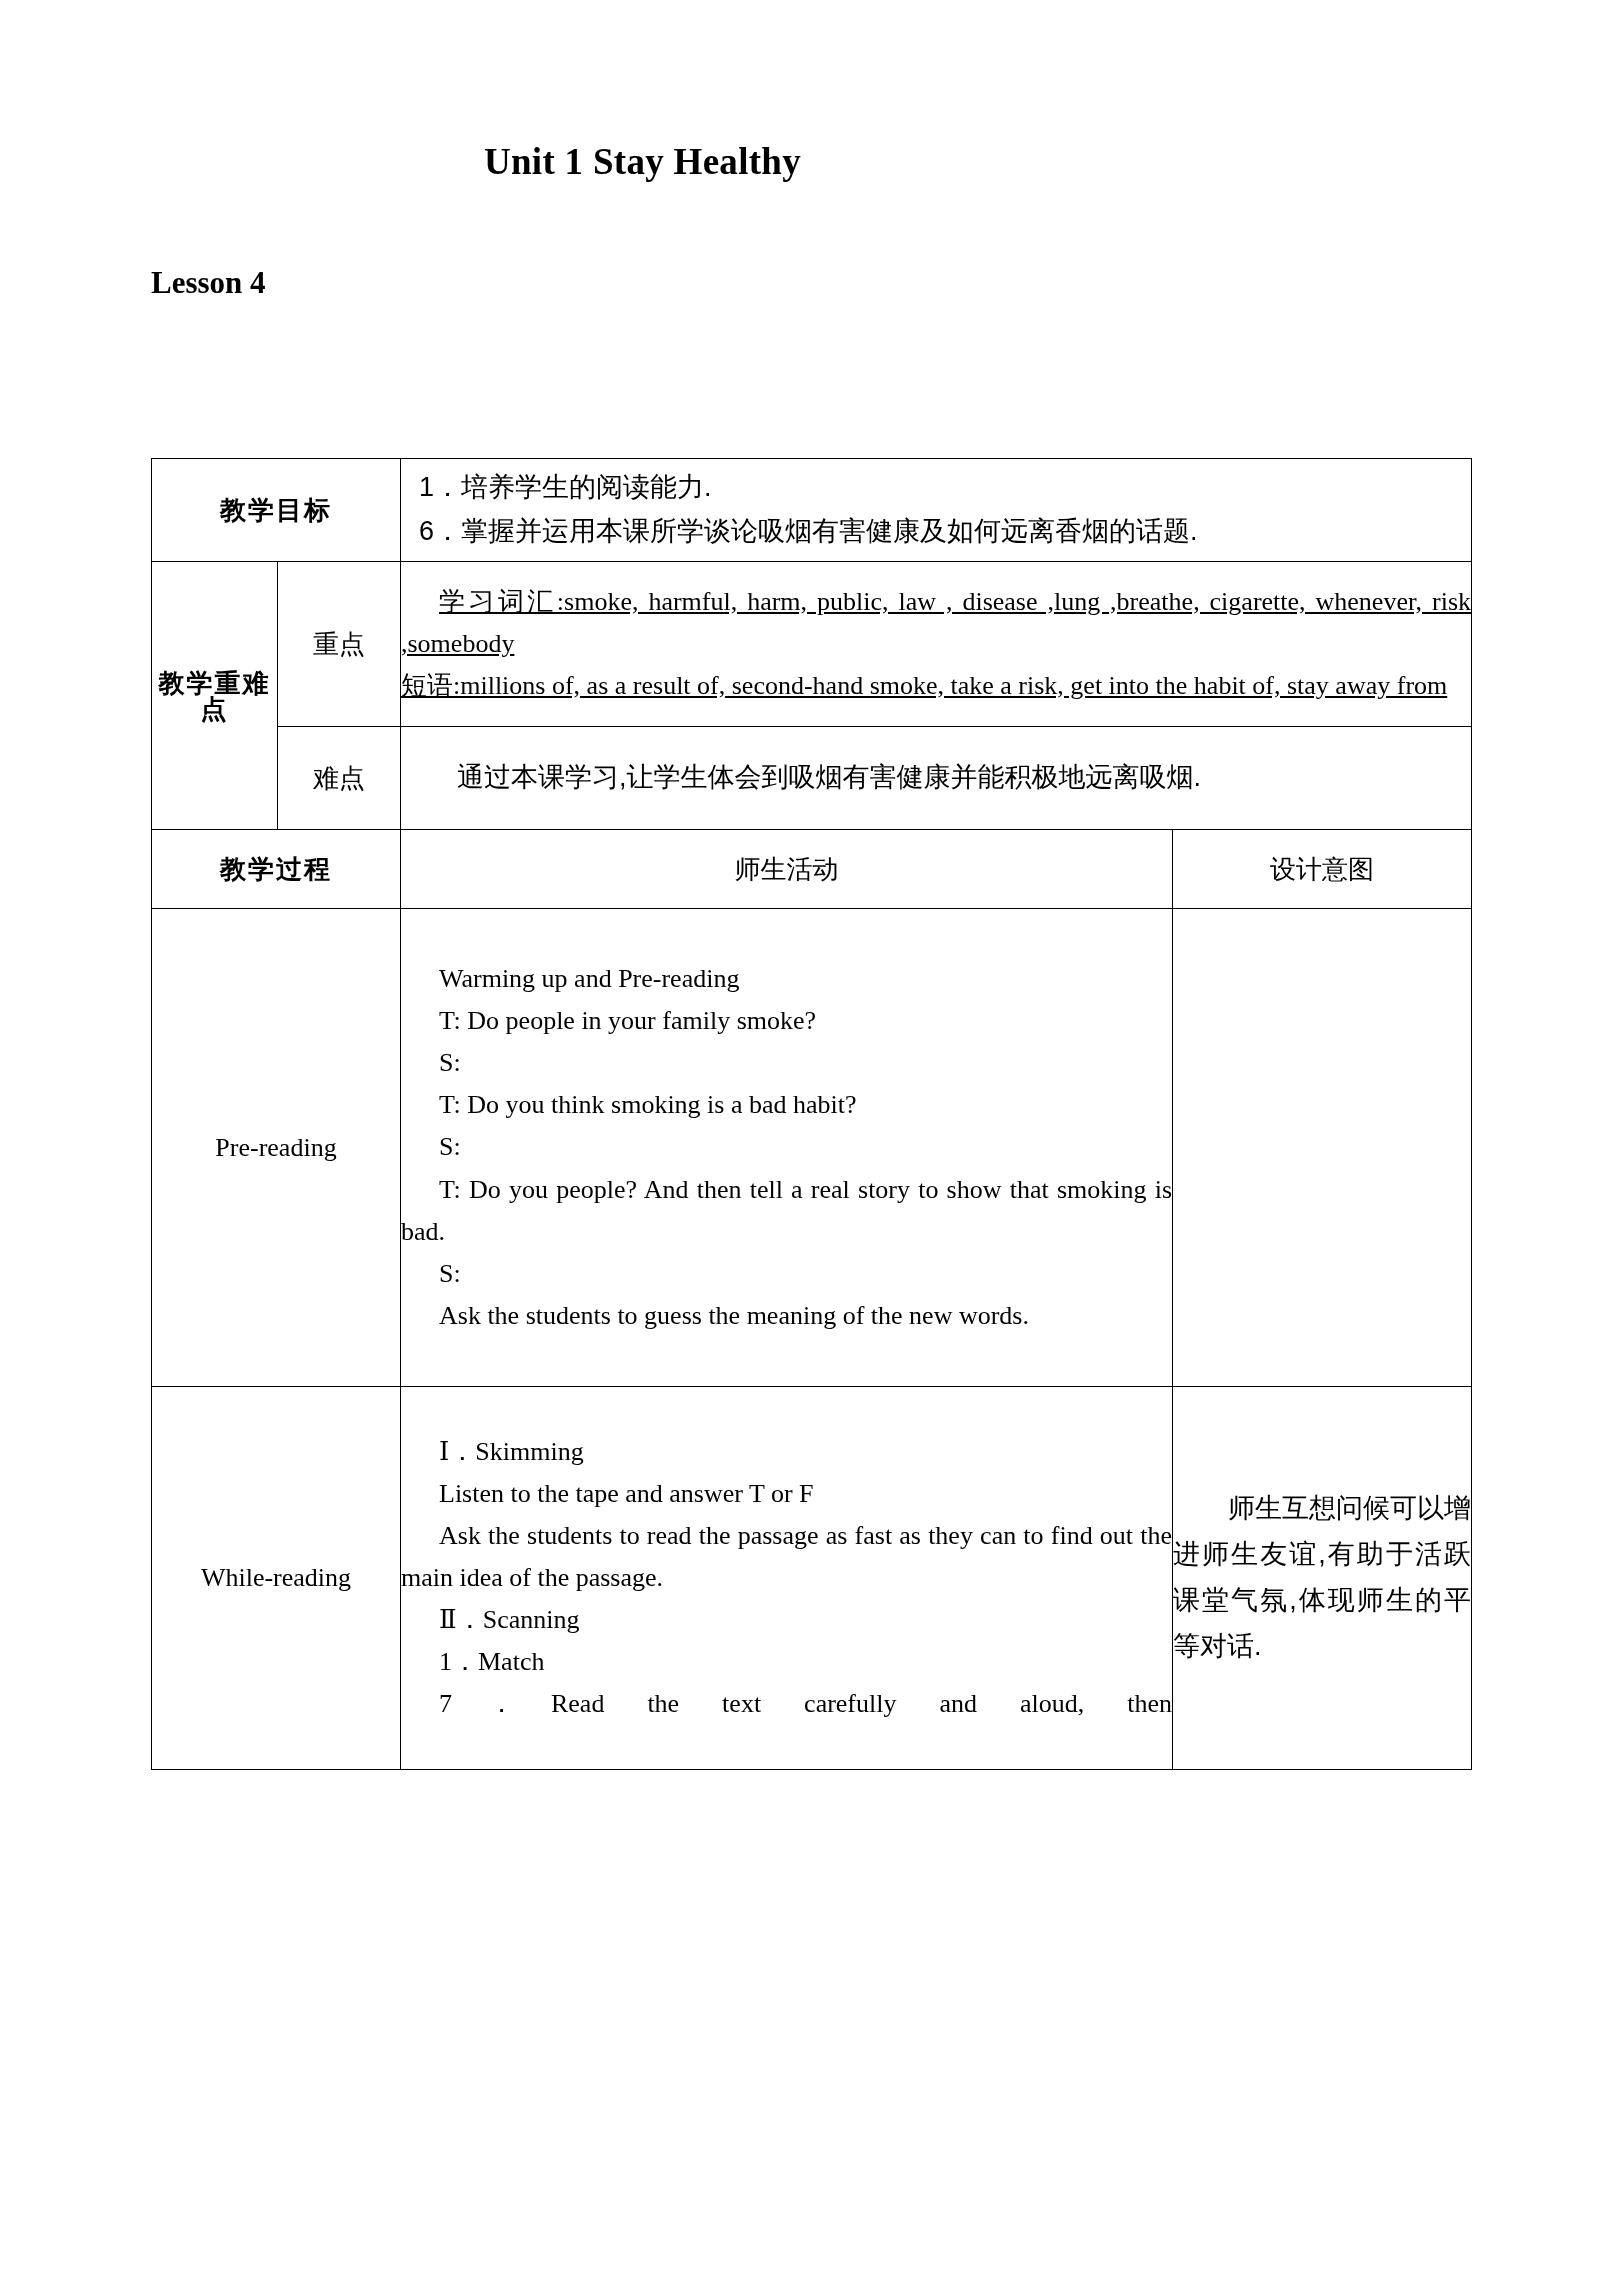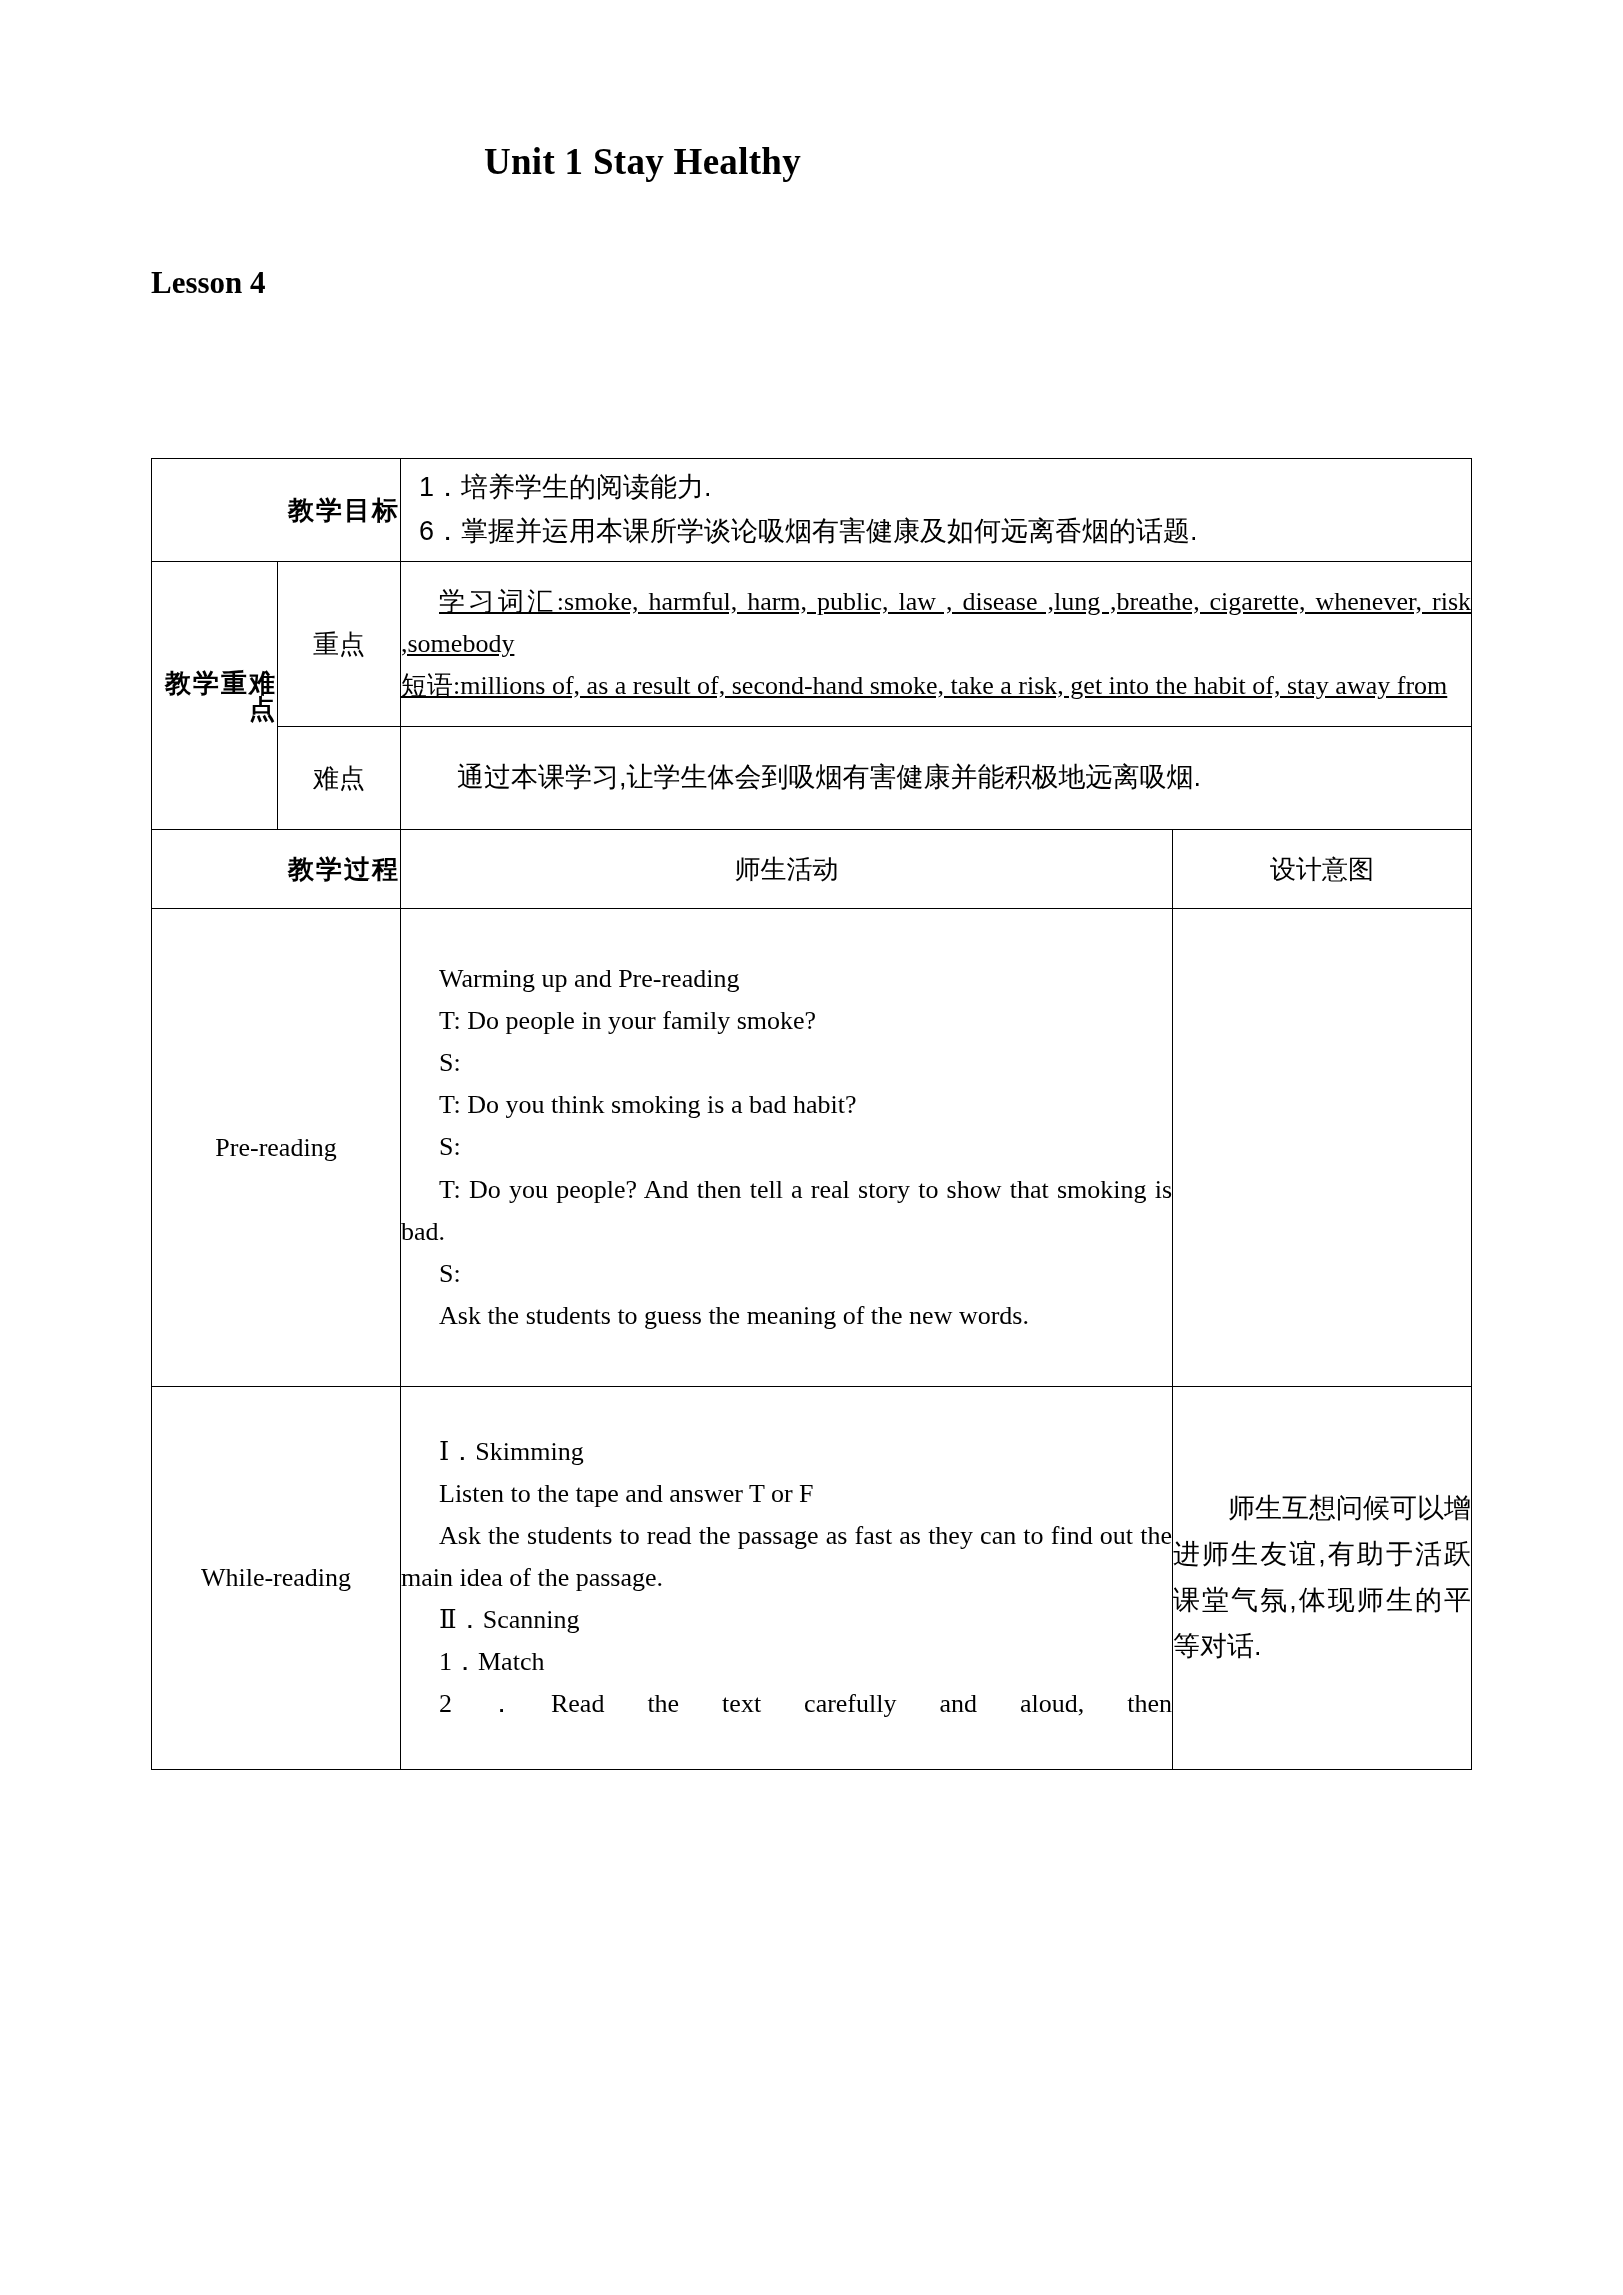--- a/index.html
+++ b/index.html
@@ -54,21 +54,21 @@
   }
   .lesson-table td {
     border: 1.4px solid #000000;
     padding: 0;
     vertical-align: middle;
     font-size: 26px;
     line-height: 1.0;
   }
 
   .cn-head {
-    text-align: right;
+    text-align: center;
     font-weight: bold;
     font-size: 30px;
     font-family: "Liberation Sans", "DejaVu Sans", sans-serif;
     letter-spacing: 2px;
   }
   .cn-sub {
     text-align: center;
     font-size: 27px;
     font-family: "Liberation Sans", "DejaVu Sans", sans-serif;
   }
@@ -204,21 +204,21 @@
       </tr>
 
       <tr>
         <td class="stage-label stage-col" colspan="2" style="height:382px;">While-reading</td>
         <td class="cellbody">
           <p class="indent">Ⅰ．Skimming</p>
           <p class="indent">Listen to the tape and answer    T or F</p>
           <p class="indent just-all">Ask the students to read the passage as fast as they can to find out the main idea of the passage.</p>
           <p class="indent">Ⅱ．Scanning</p>
           <p class="indent">1．Match</p>
-          <p class="indent just-all" style="text-align-last:justify;">2．Read the text carefully and aloud, then</p>
+          <p class="indent just-all" style="text-align-last:justify;">7．Read the text carefully and aloud, then</p>
         </td>
         <td class="intent-cell">
           <p>师生互想问候可以增进师生友谊,有助于活跃课堂气氛,体现师生的平等对话.</p>
         </td>
       </tr>
 
     </tbody>
   </table>
 
 

